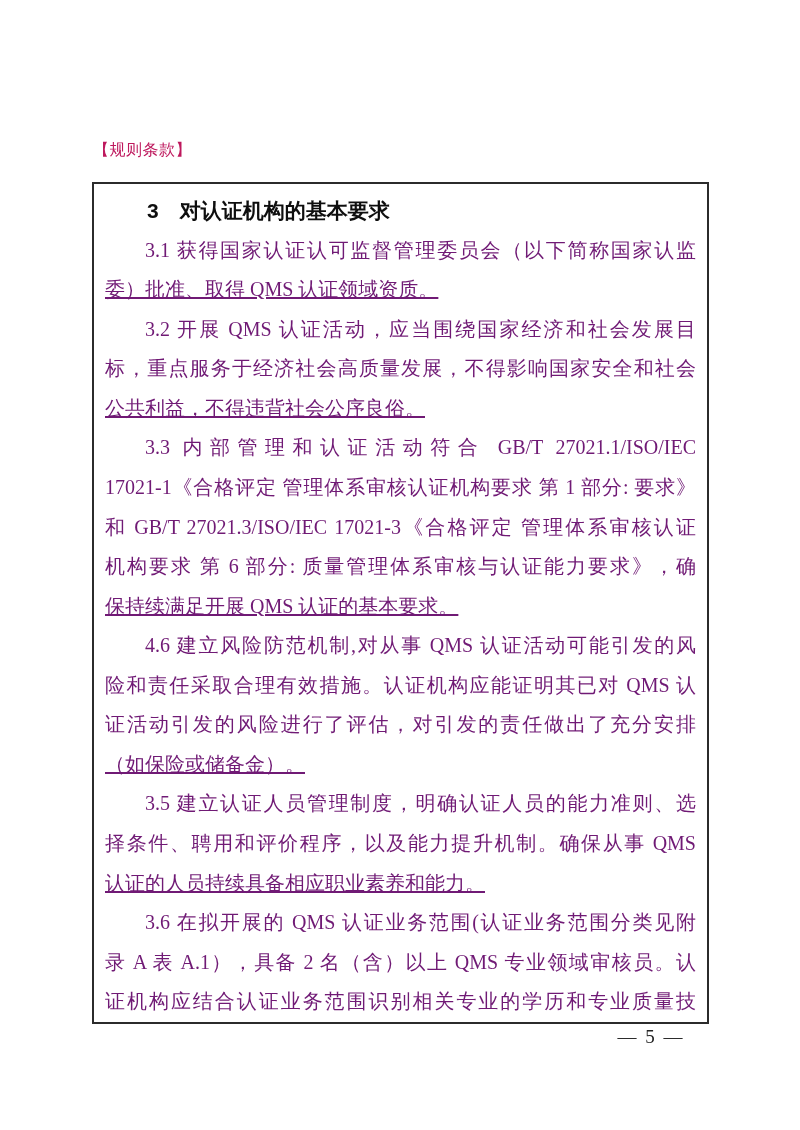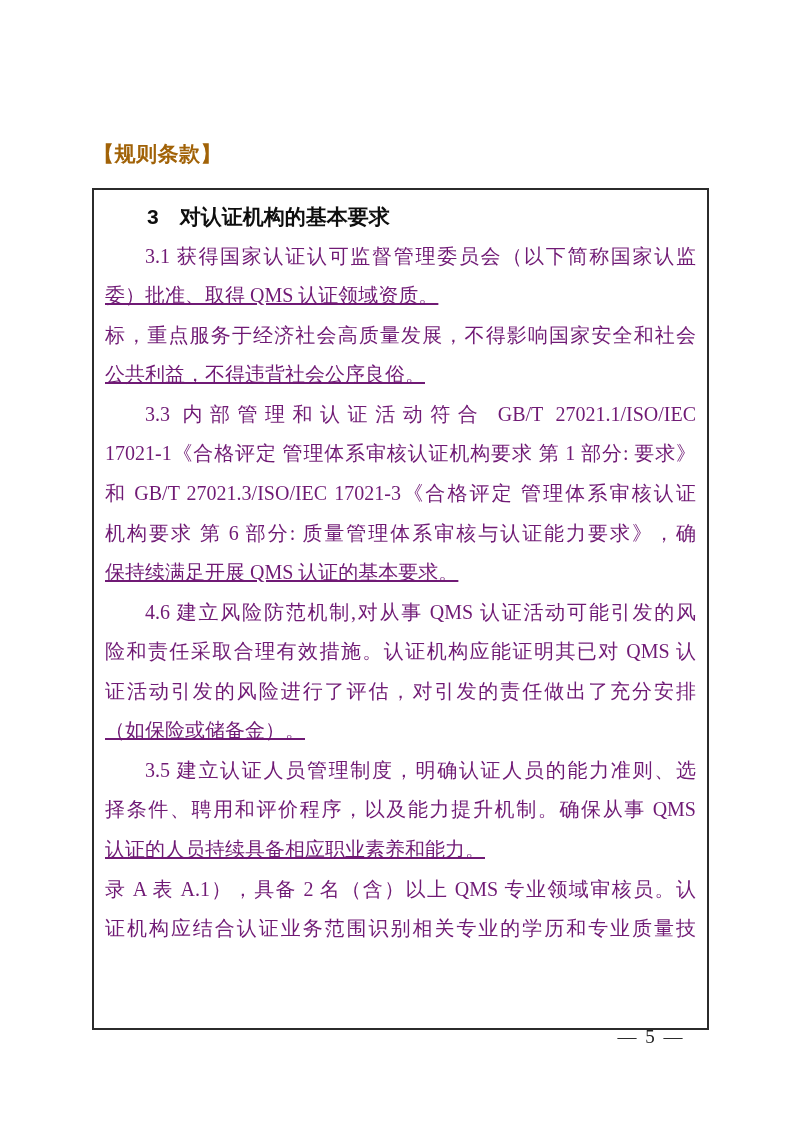--- a/index.html
+++ b/index.html
@@ -13,29 +13,29 @@
     background: #ffffff;
     color: #161616;
     font-family: "Liberation Serif", "DejaVu Serif", serif;
     overflow: hidden;
   }
   .doc-header {
     position: absolute;
     left: 93px;
     top: 140px;
     font-family: "Liberation Sans", "DejaVu Sans", sans-serif;
-    font-weight: 700;
-    font-size: 21px;
+    font-weight: 400;
+    font-size: 16px;
     letter-spacing: 0.5px;
-    color: #a16207;
+    color: #be185d;
   }
   .rules-box {
     position: absolute;
     left: 92px;
-    top: 188px;
+    top: 182px;
     width: 617px;
     height: 842px;
     border: 2px solid #2b2b2b;
     box-sizing: border-box;
     padding: 7px 11px 12px 11px;
     background: #ffffff;
   }
   .line {
     font-size: 20px;
     height: 39.57px;
@@ -73,32 +73,34 @@
 </head>
 <body>
 
 <div class="doc-header">【规则条款】</div>
 
 <div class="rules-box">
   <div class="line heading indent">3　对认证机构的基本要求</div>
   <div id="paragraphs">
       <div class="line indent">3.1 获得国家认证认可监督管理委员会（以下简称国家认监</div>
       <div class="line para-end">委）批准、取得 QMS 认证领域资质。</div>
+      <div class="line indent">3.2 开展 QMS 认证活动，应当围绕国家经济和社会发展目</div>
       <div class="line">标，重点服务于经济社会高质量发展，不得影响国家安全和社会</div>
       <div class="line para-end">公共利益，不得违背社会公序良俗。</div>
       <div class="line indent">3.3 内部管理和认证活动符合 GB/T 27021.1/ISO/IEC</div>
       <div class="line">17021-1《合格评定 管理体系审核认证机构要求 第 1 部分: 要求》</div>
       <div class="line">和 GB/T 27021.3/ISO/IEC 17021-3《合格评定 管理体系审核认证</div>
       <div class="line">机构要求 第 6 部分: 质量管理体系审核与认证能力要求》，确</div>
       <div class="line para-end">保持续满足开展 QMS 认证的基本要求。</div>
       <div class="line indent">4.6 建立风险防范机制,对从事 QMS 认证活动可能引发的风</div>
       <div class="line">险和责任采取合理有效措施。认证机构应能证明其已对 QMS 认</div>
       <div class="line">证活动引发的风险进行了评估，对引发的责任做出了充分安排</div>
       <div class="line para-end">（如保险或储备金）。</div>
       <div class="line indent">3.5 建立认证人员管理制度，明确认证人员的能力准则、选</div>
       <div class="line">择条件、聘用和评价程序，以及能力提升机制。确保从事 QMS</div>
       <div class="line para-end">认证的人员持续具备相应职业素养和能力。</div>
+      <div class="line indent">3.6 在拟开展的 QMS 认证业务范围(认证业务范围分类见附</div>
       <div class="line">录 A 表 A.1），具备 2 名（含）以上 QMS 专业领域审核员。认</div>
       <div class="line">证机构应结合认证业务范围识别相关专业的学历和专业质量技</div>
     </div>
 </div>
 
 <div class="page-number">— 5 —</div>
 
 </body></html>

